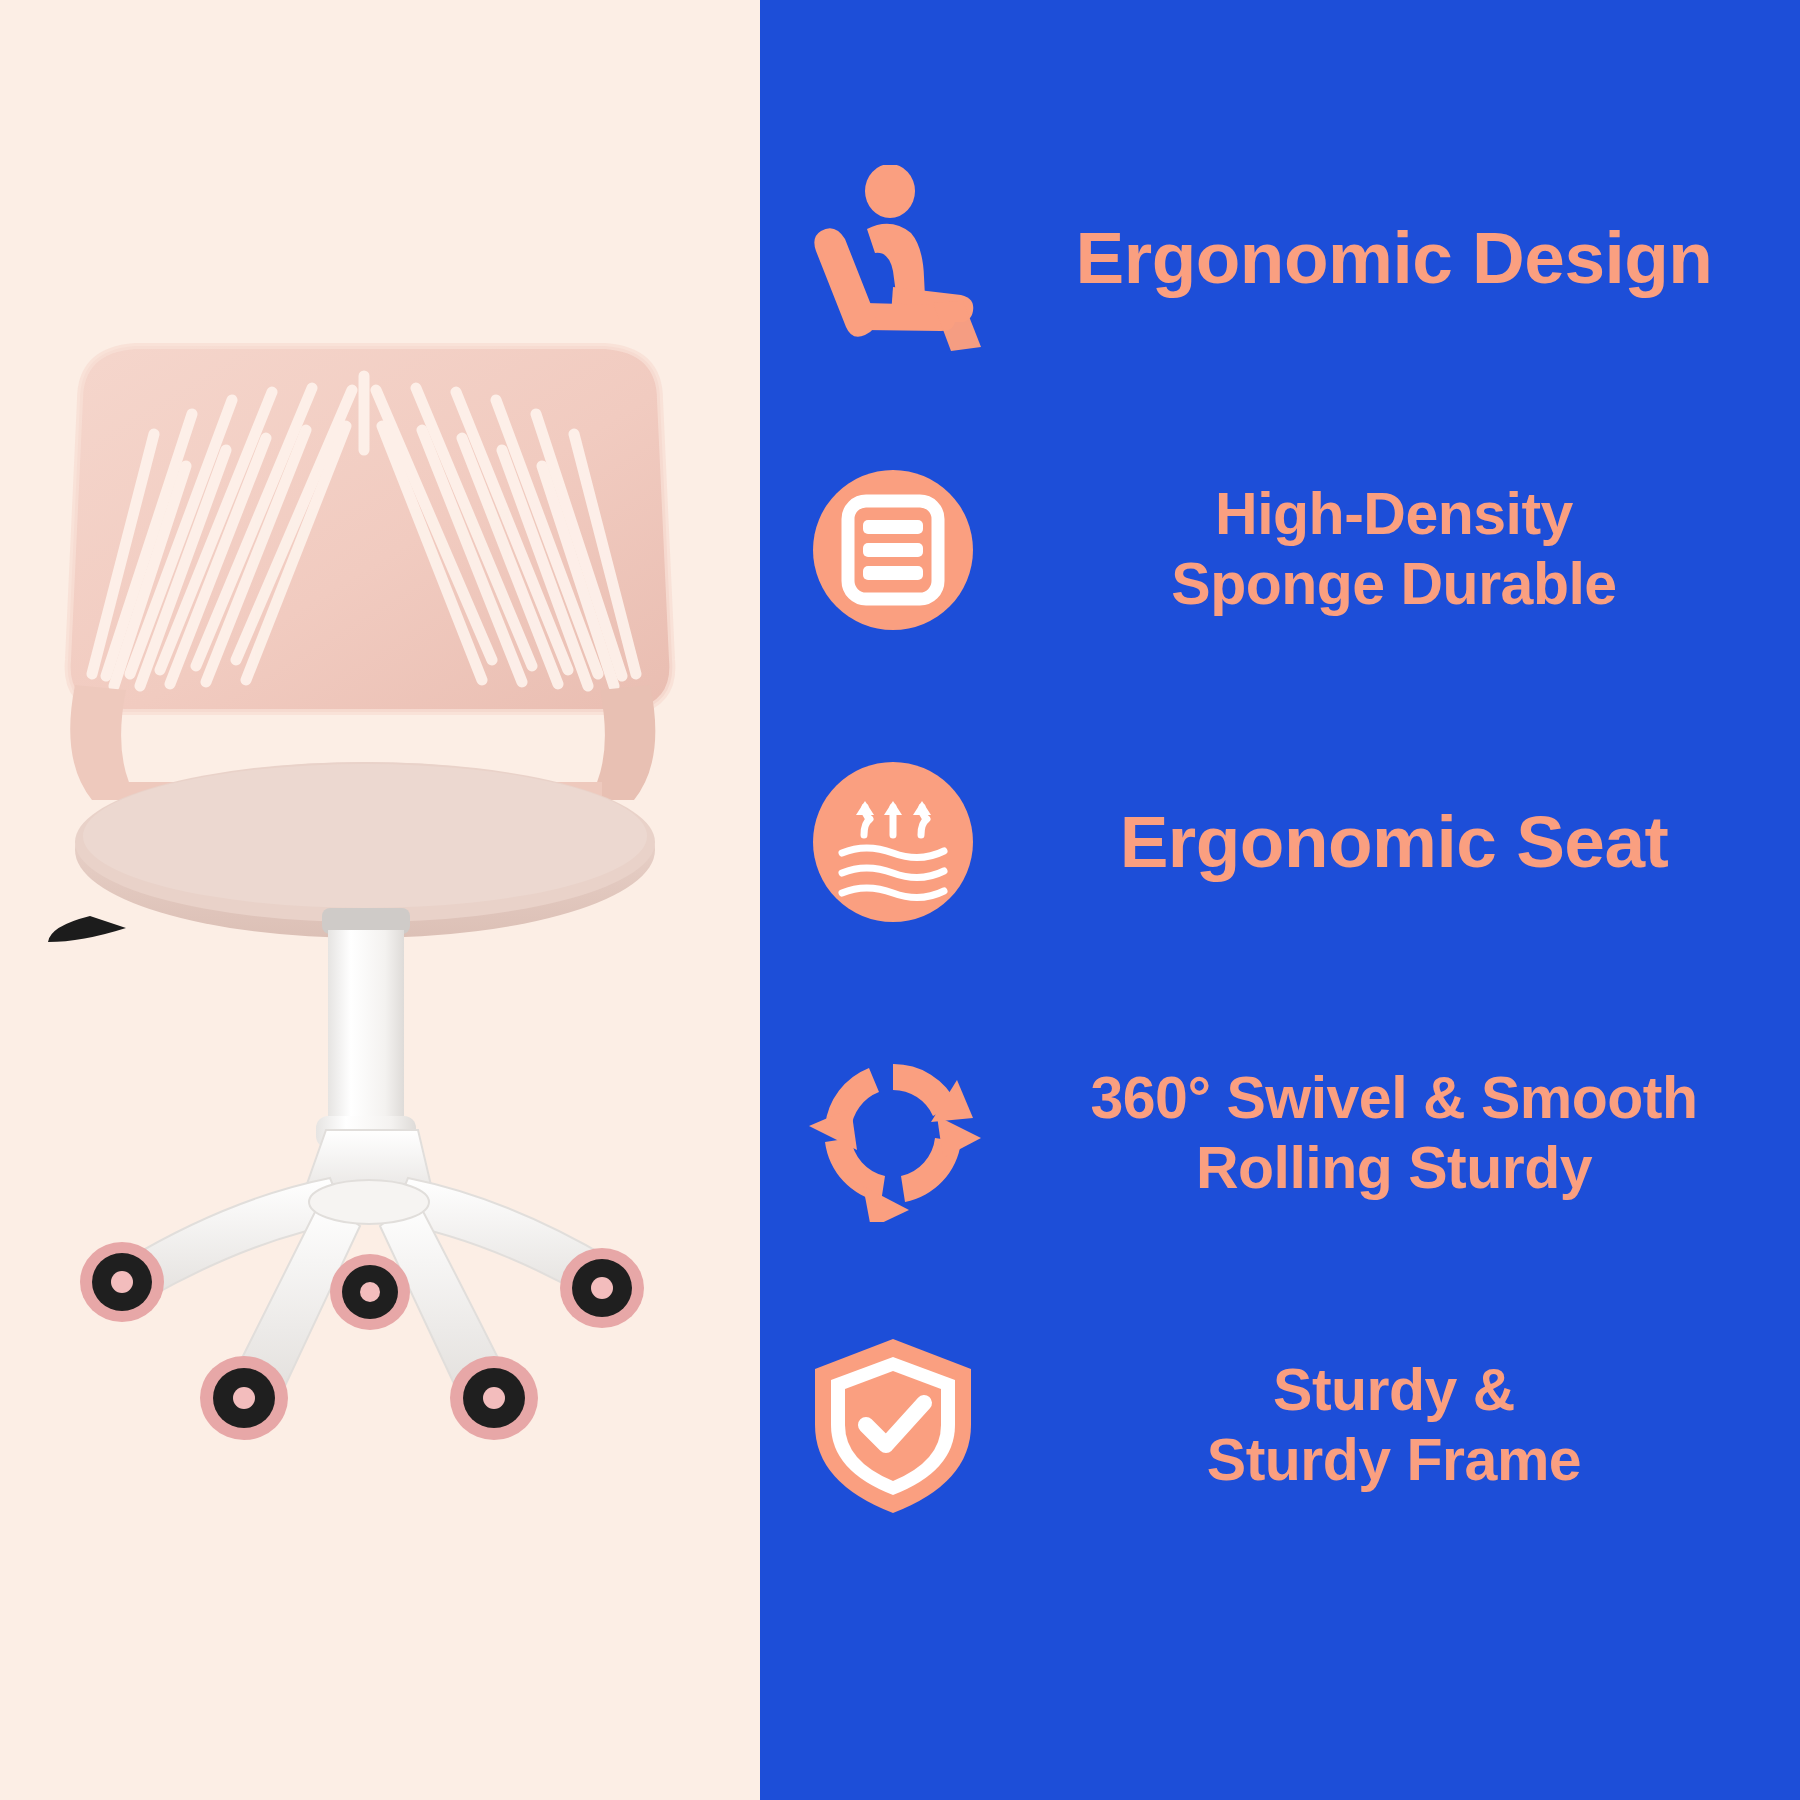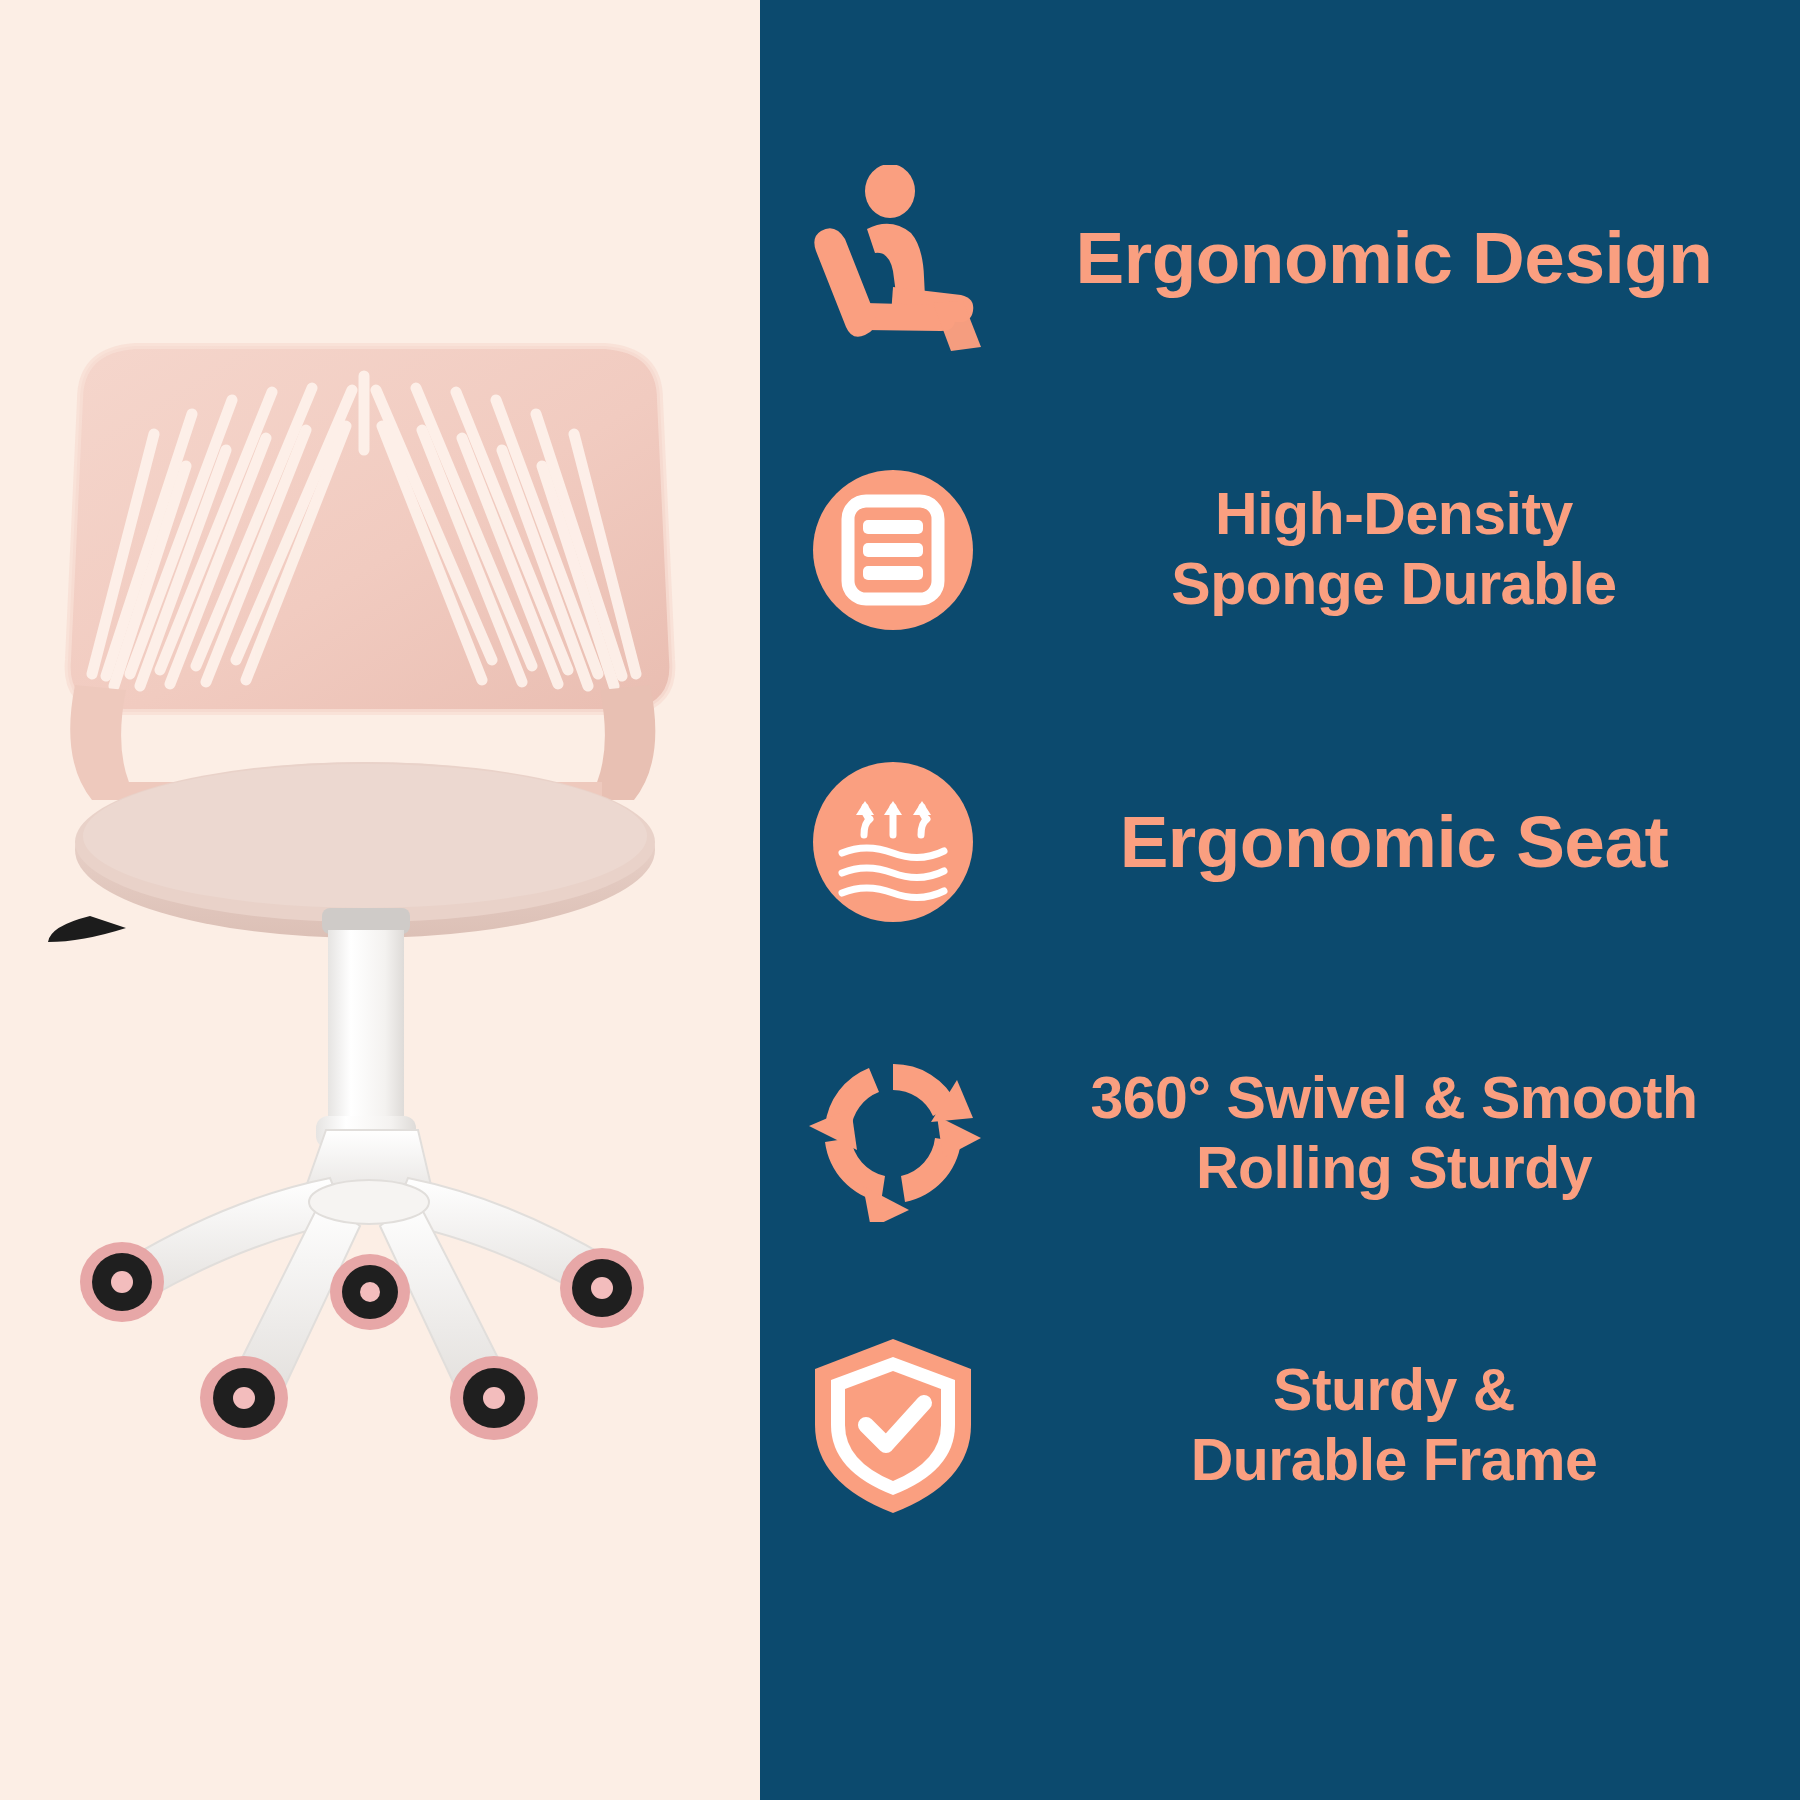--- a/index.html
+++ b/index.html
@@ -43,21 +43,21 @@
     top: 330px;
     width: 660px;
     height: 1160px;
   }
 
   
   .right-panel {
     position: relative;
     width: 1040px;
     height: 1800px;
-    background: #0c4a6e;
+    background: #1d4ed8;
     flex: 0 0 1040px;
     display: flex;
     flex-direction: column;
     justify-content: flex-start;
     padding-top: 112px;
     box-sizing: border-box;
   }
   .feature-row {
     display: flex;
     align-items: center;
@@ -308,18 +308,18 @@
       <div class="feature-icon">
         <svg width="170" height="186" viewBox="0 0 170 186">
           <path d="M85 6 L163 36 L163 92 Q163 150 85 180 Q7 150 7 92 L7 36 Z" fill="#fa9f80"></path>
           <path d="M85 24 L147 47 L147 92 Q147 138 85 162 Q23 138 23 92 L23 47 Z" fill="#ffffff"></path>
           <path d="M85 38 L133 56 L133 92 Q133 128 85 148 Q37 128 37 92 L37 56 Z" fill="#fa9f80"></path>
           <path d="M58 92 L78 112 L116 70" fill="none" stroke="#ffffff" stroke-width="16" stroke-linecap="round" stroke-linejoin="round"></path>
         </svg>
       </div>
       <div class="feature-text two-line">
         <span class="line">Sturdy &amp;</span>
-        <span class="line">Durable Frame</span>
+        <span class="line">Sturdy Frame</span>
       </div>
     </div>
 
   </div>
 </div>
 
 </body></html>

